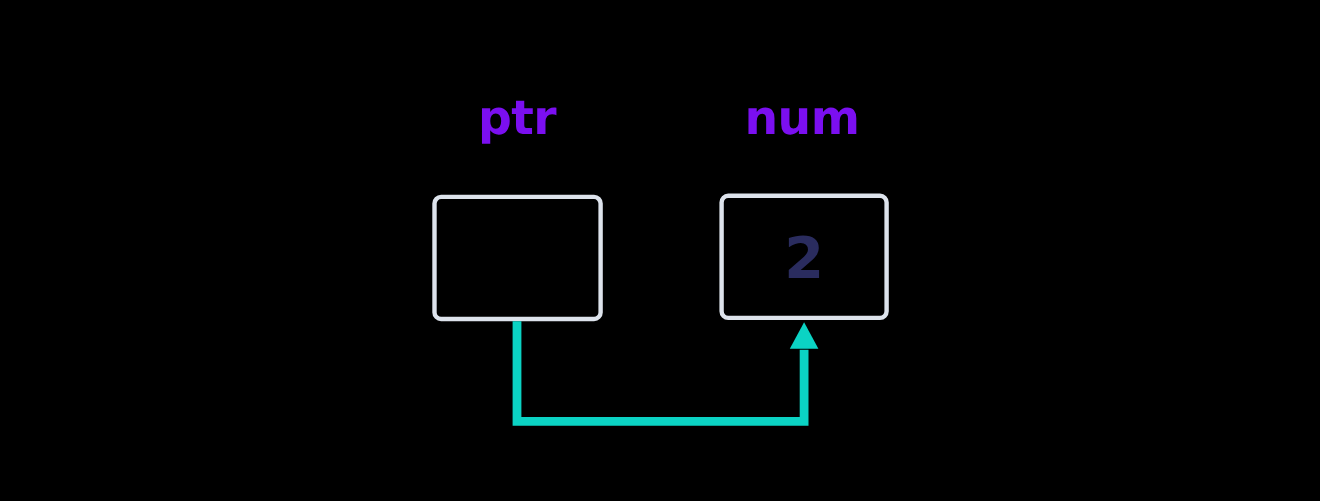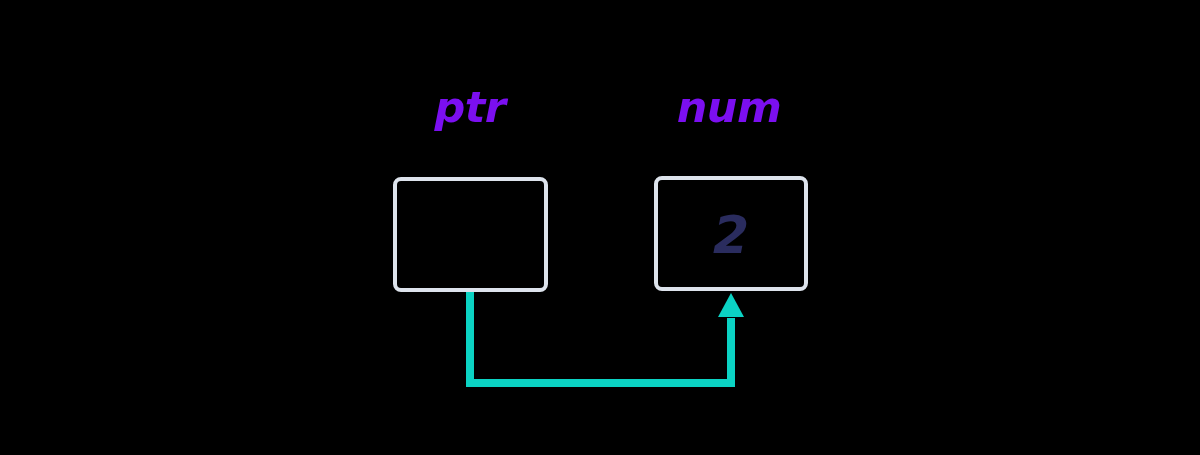--- a/index.html
+++ b/index.html
@@ -10,21 +10,20 @@
   }
   body {
     font-family: "DejaVu Sans", sans-serif;
   }
   #canvas {
     position: relative;
     width: 1200px;
     height: 455px;
     background: #000000;
     overflow: hidden;
-    font-style: italic;
   }
   #diagram-svg {
     position: absolute;
     left: 0;
     top: 0;
     width: 1200px;
     height: 455px;
     display: block;
   }
   .var-label {

